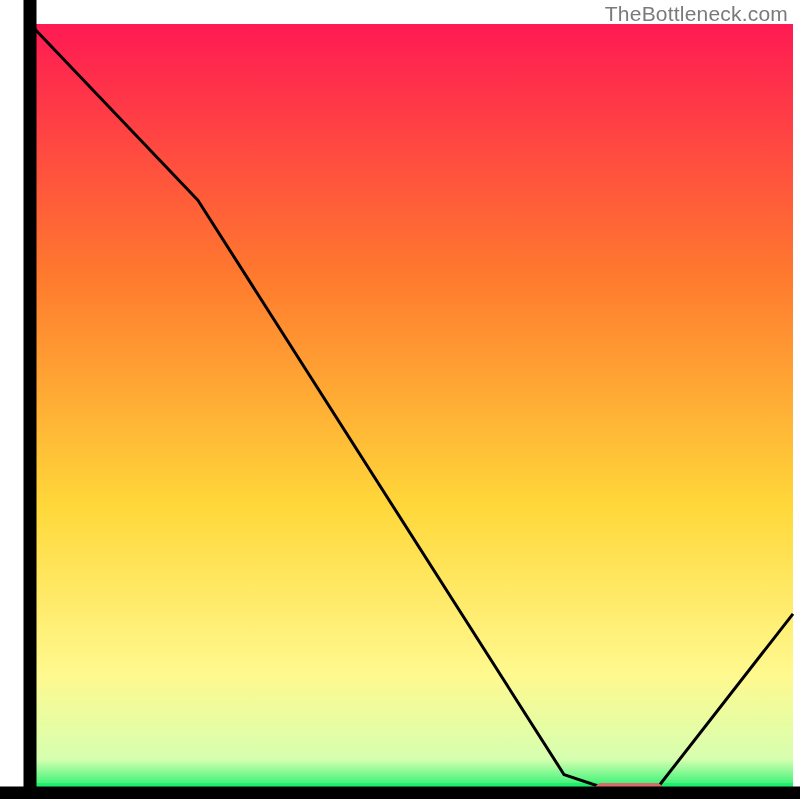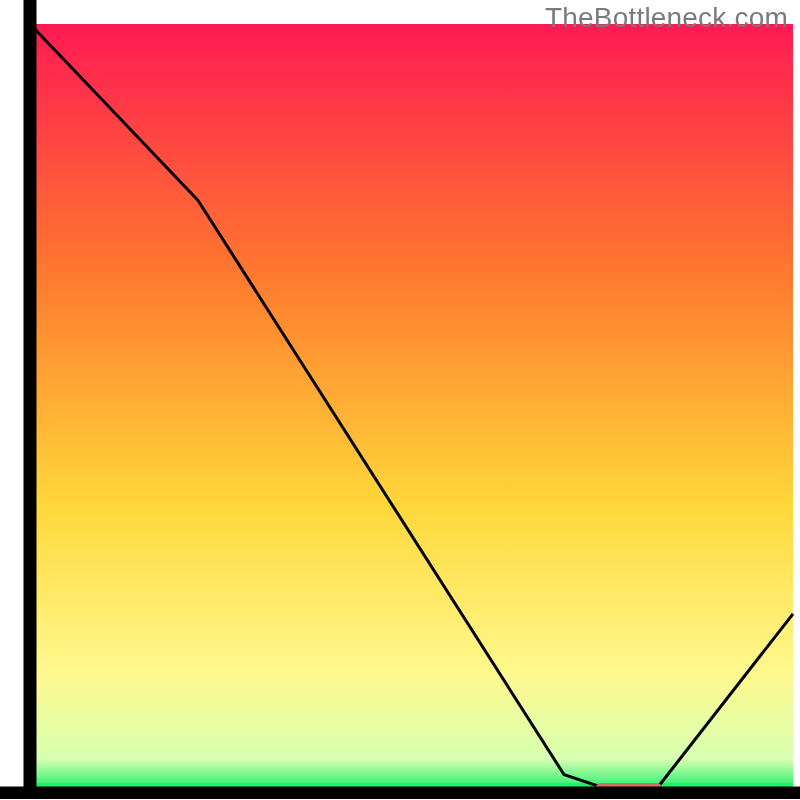--- a/index.html
+++ b/index.html
@@ -9,21 +9,21 @@
     height: 800px;
     background: #ffffff;
     font-family: Arial, Helvetica, sans-serif;
     position: relative;
   }
   .watermark {
     position: absolute;
     top: 2px;
     right: 12px;
     color: #7a7a7a;
-    font-size: 28px;
+    font-size: 21px;
     letter-spacing: 0.2px;
   }
   svg {
     display: block;
   }
 </style>
 </head>
 <body>
 
 <div class="watermark">TheBottleneck.com</div>

